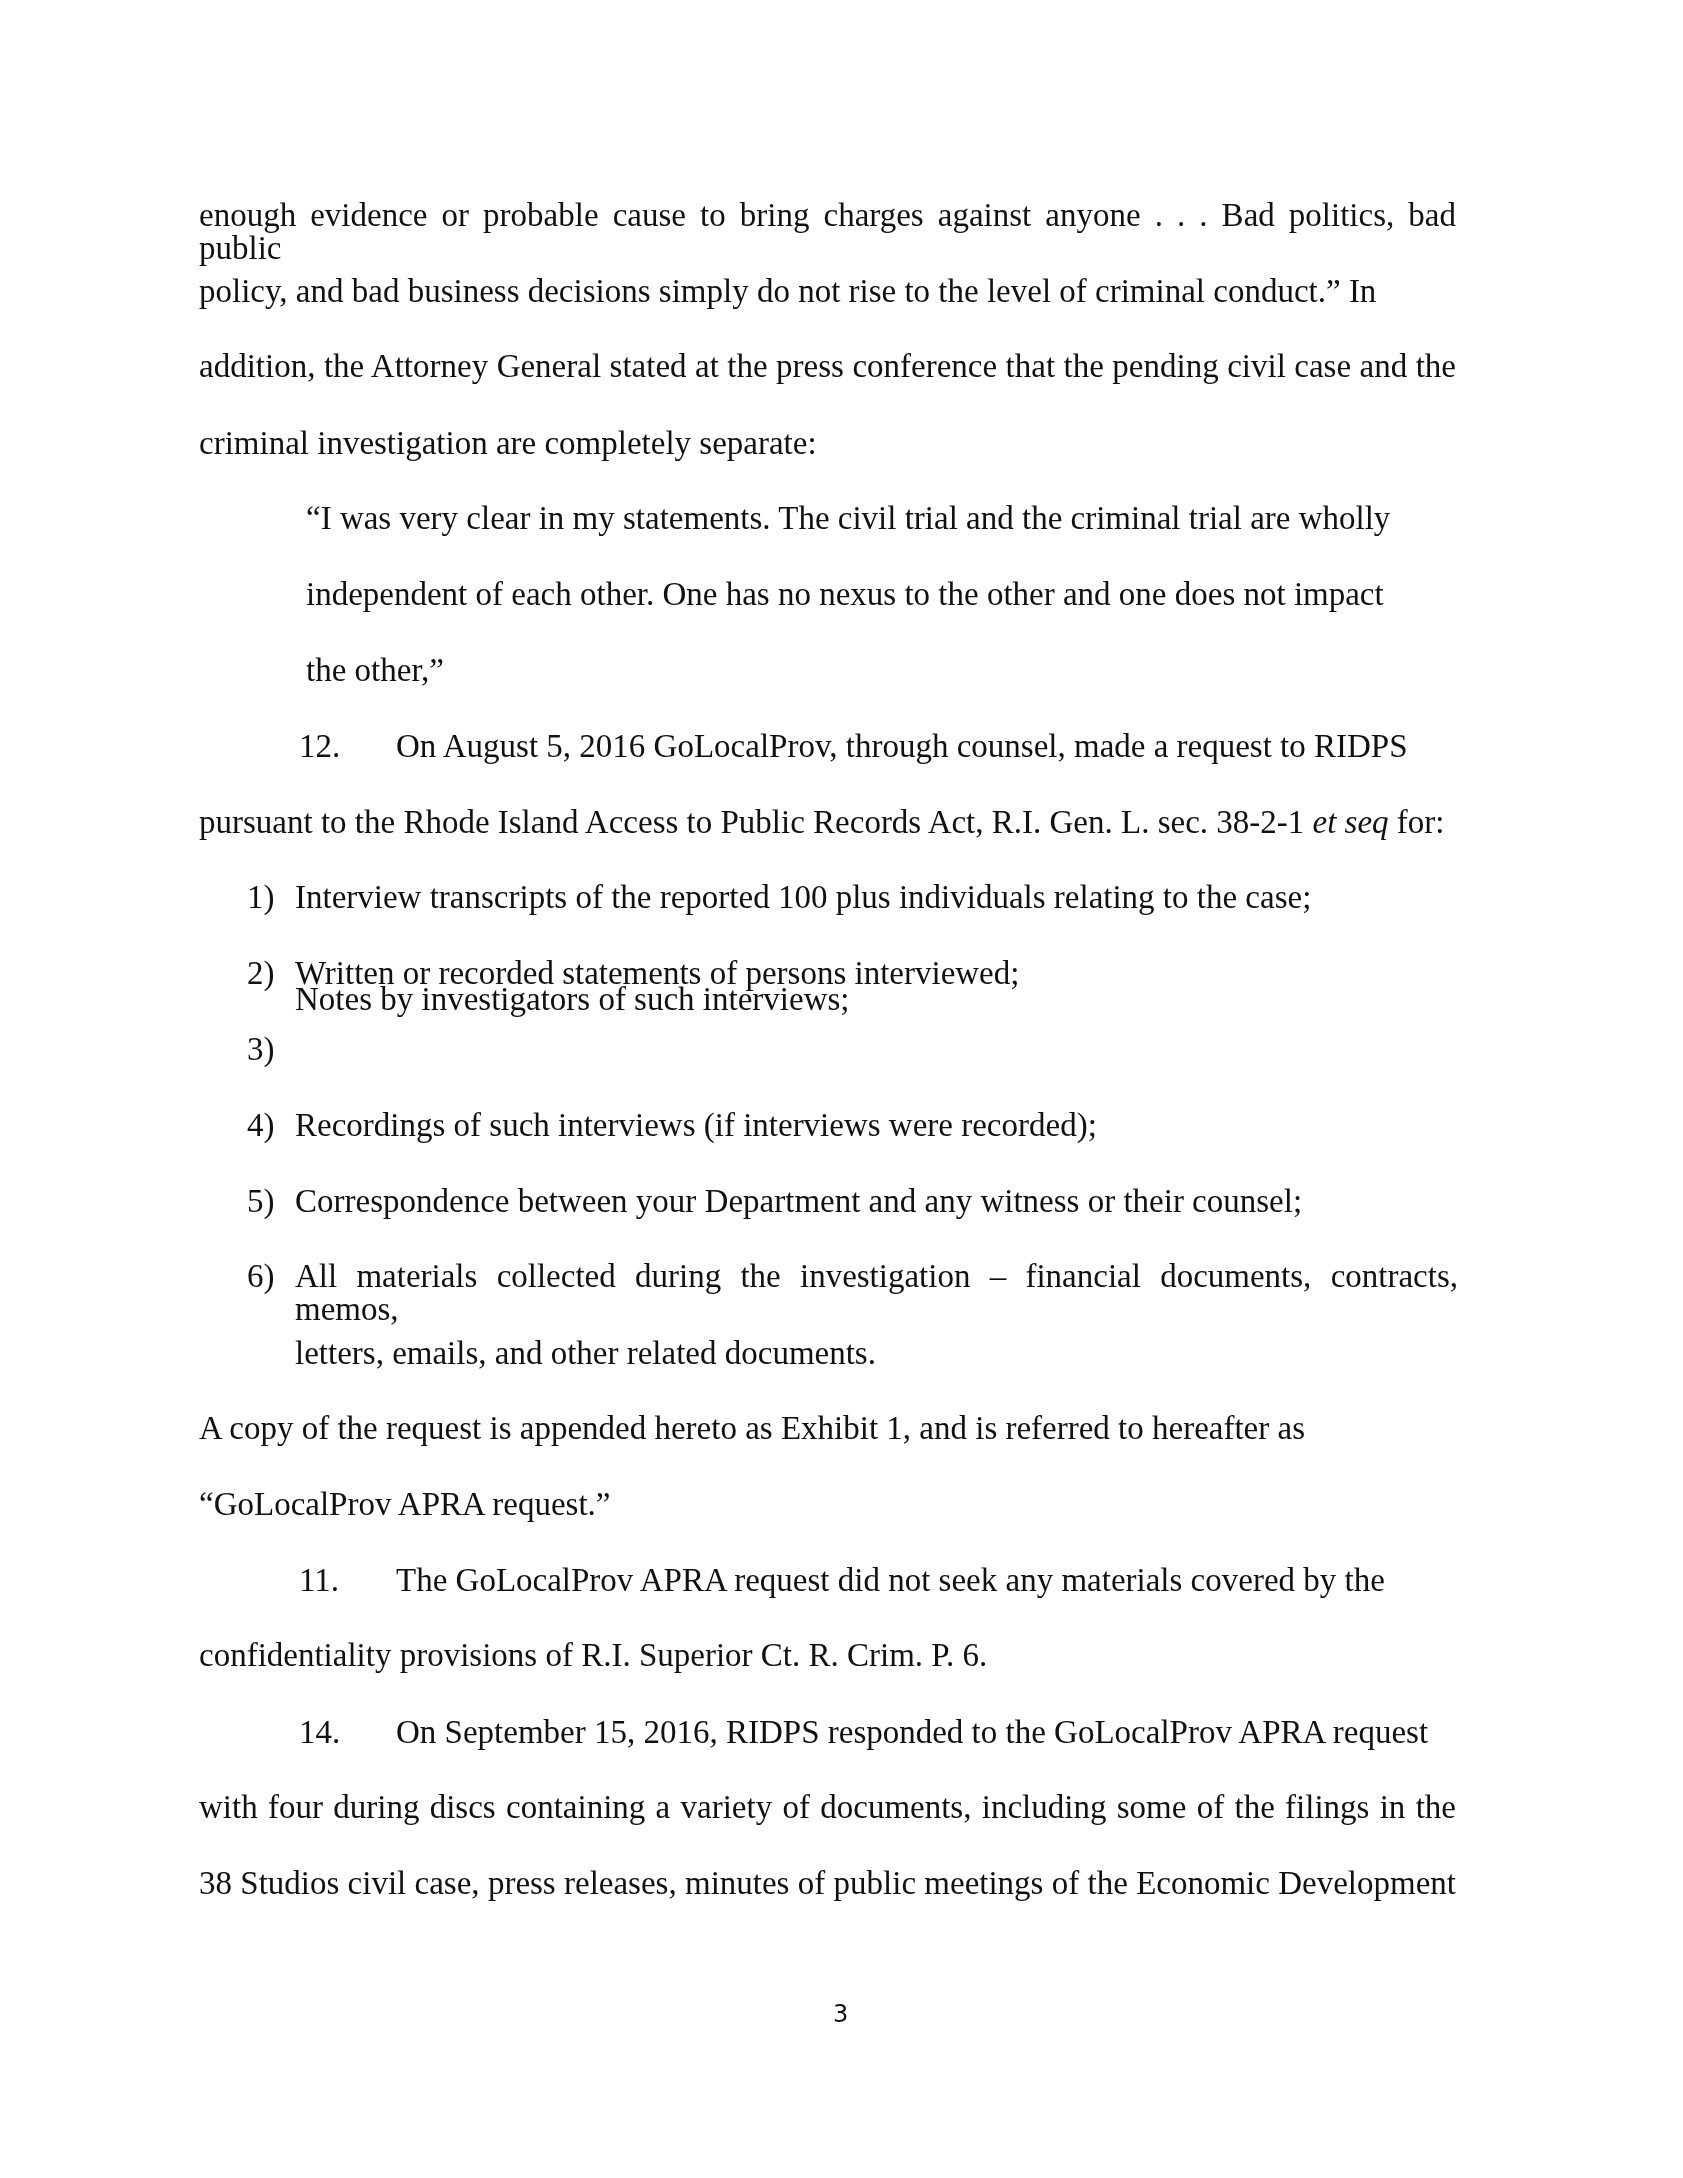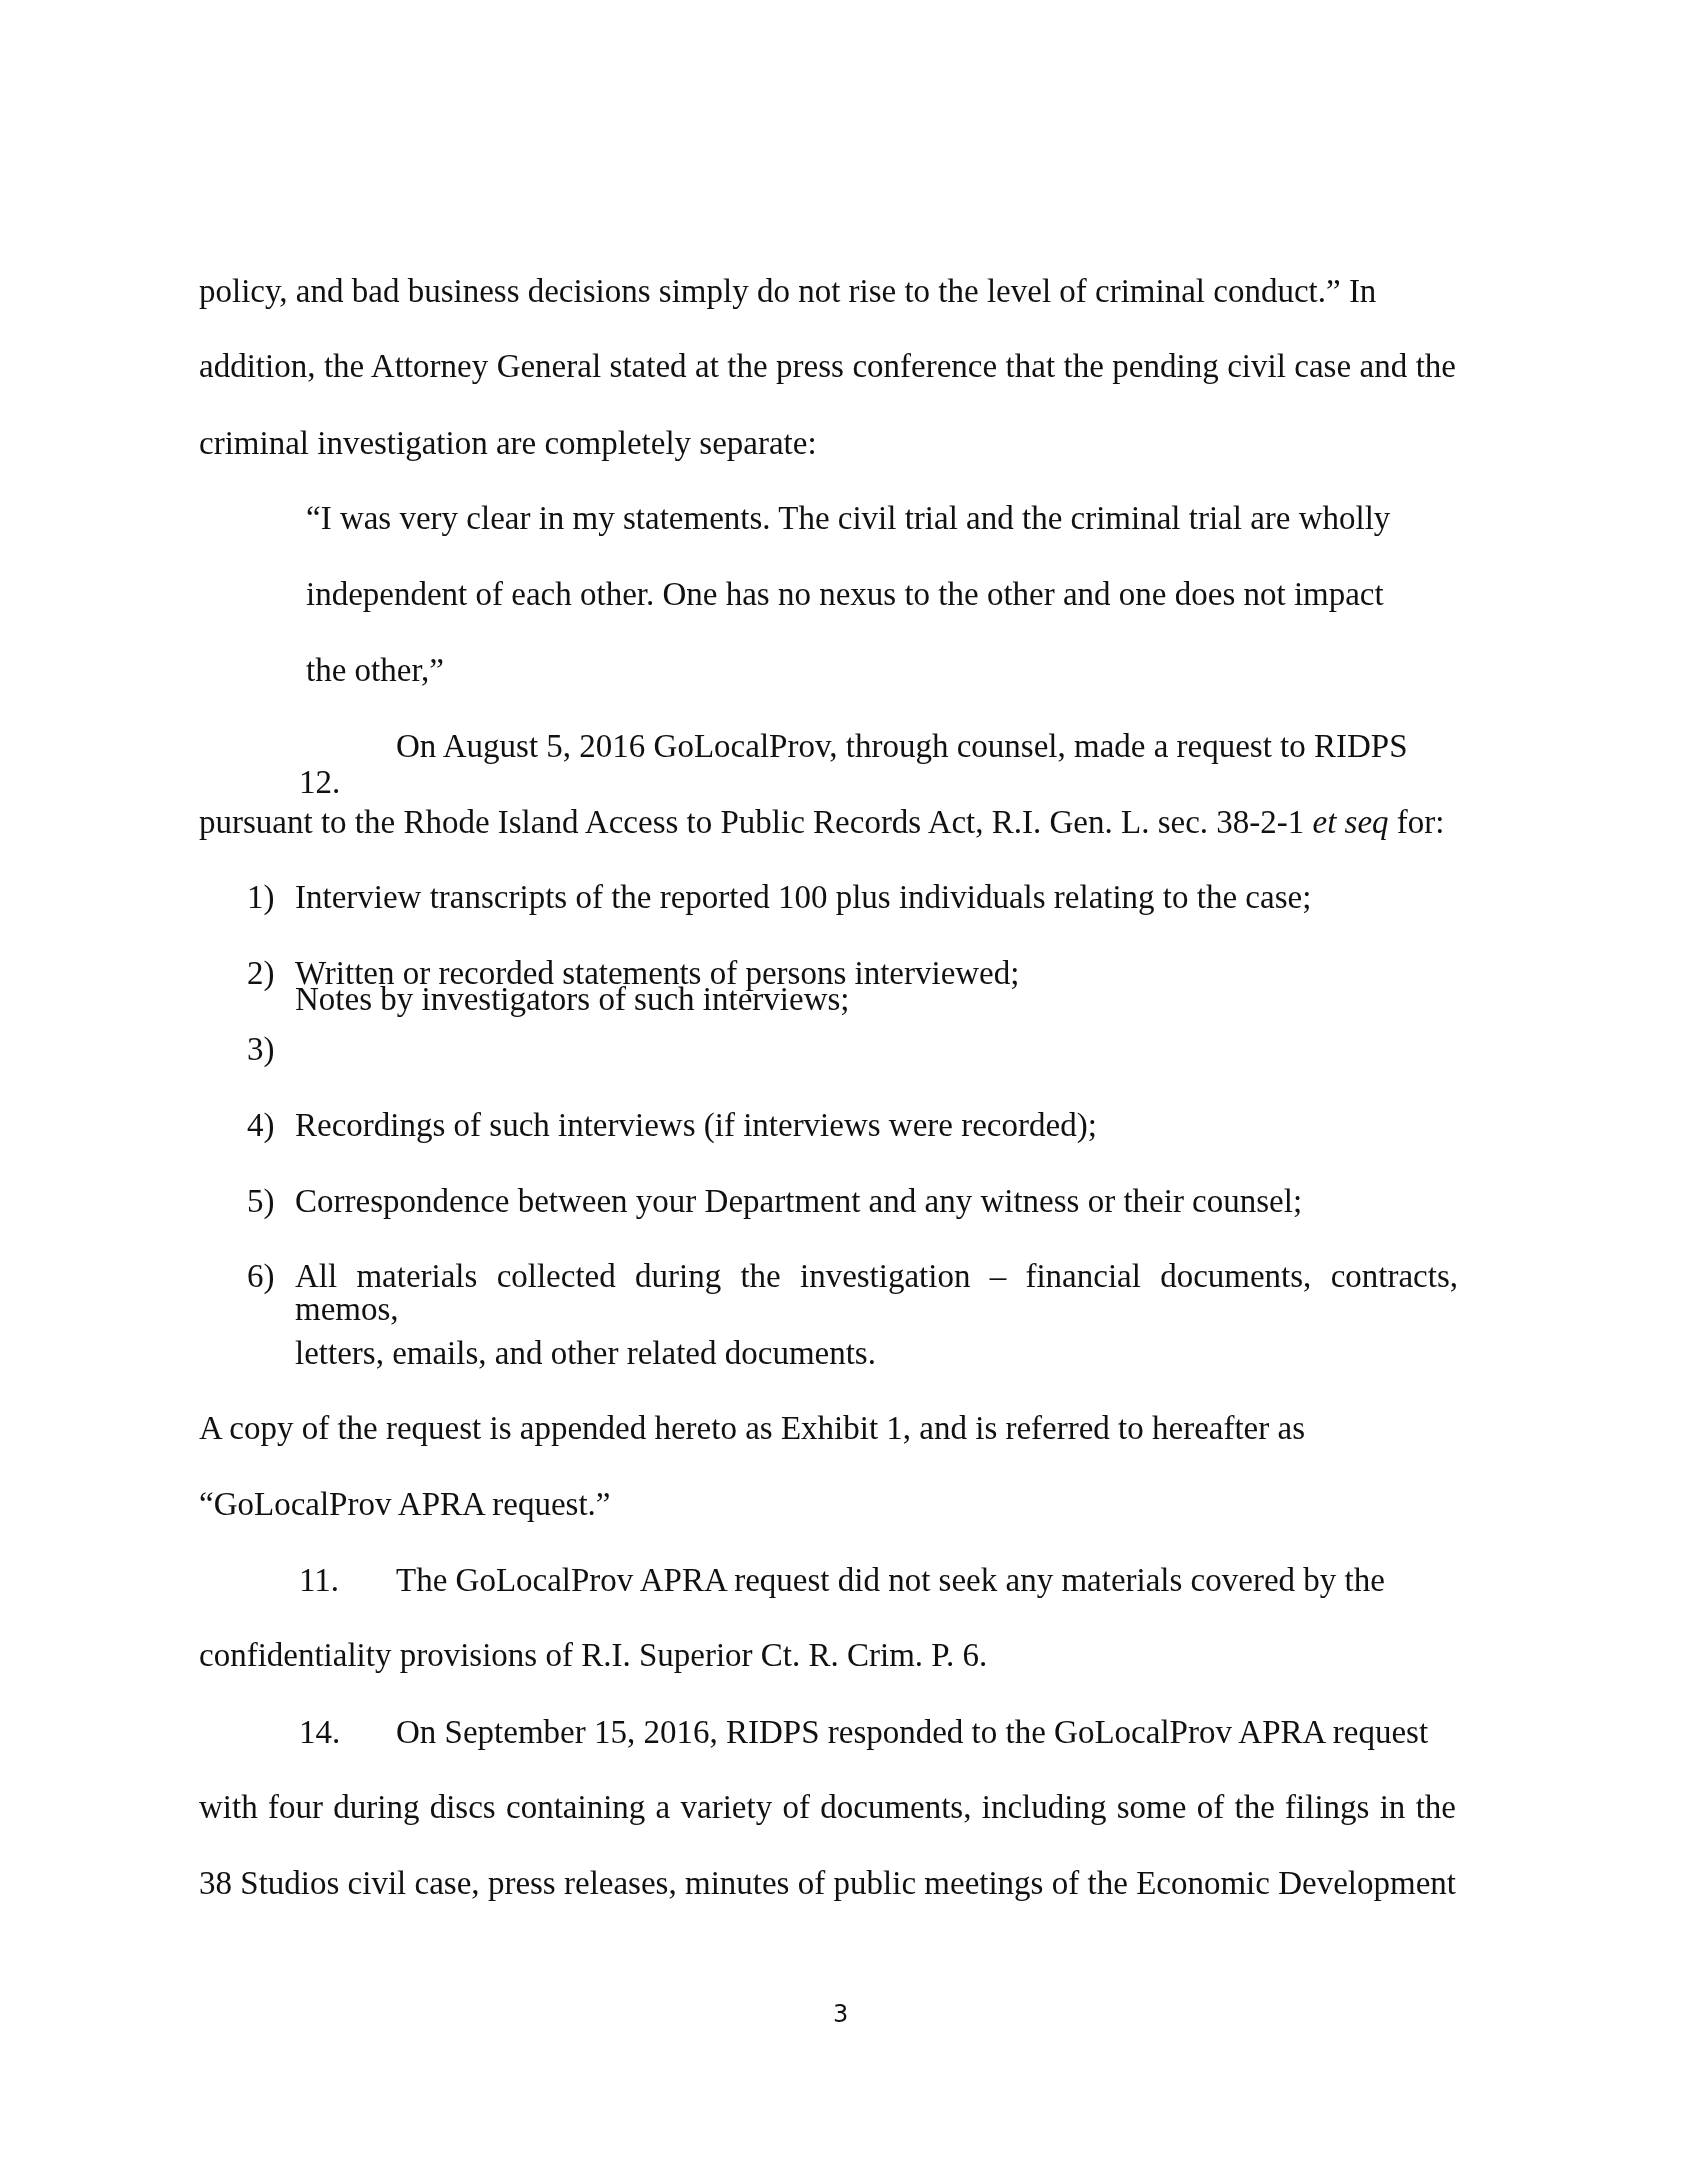--- a/index.html
+++ b/index.html
@@ -25,29 +25,30 @@
     left: 833px;
     top: 2002px;
   }
   i { font-style: italic; }
 </style>
 </head>
 <body>
 
 <div class="page">
 
+  <div class="ln full just" style="top:199px;">enough evidence or probable cause to bring charges against anyone . . . Bad politics, bad public</div>
   <div class="ln" style="left:199px; top:275px;">policy, and bad business decisions simply do not rise to the level of criminal conduct.”  In</div>
   <div class="ln full just" style="top:350px;">addition, the Attorney General stated at the press conference that the pending civil case and the</div>
   <div class="ln" style="left:199px; top:427px;">criminal investigation are completely separate:</div>
 
   <div class="ln quote" style="top:502px;">“I was very clear in my statements. The civil trial and the criminal trial are wholly</div>
   <div class="ln quote" style="top:578px;">independent of each other. One has no nexus to the other and one does not impact</div>
   <div class="ln quote" style="top:654px;">the other,”</div>
 
-  <div class="ln" style="left:299px; top:730px;margin-top:36px;">12.</div>
+  <div class="ln" style="left:299px; top:730px;">12.</div>
   <div class="ln" style="left:396px; top:730px;">On August 5, 2016 GoLocalProv, through counsel, made a request to RIDPS</div>
   <div class="ln" style="left:199px; top:806px;"><span>pursuant to the Rhode Island Access to Public Records Act, R.I. Gen. L. sec. 38-2-1 </span><i>et seq</i><span> for:</span></div>
 
   <div class="ln" style="left:247px; top:881px;">1)</div>
   <div class="ln" style="left:295px; top:881px;">Interview transcripts of the reported 100 plus individuals relating to the case;</div>
 
   <div class="ln" style="left:247px; top:957px;">2)</div>
   <div class="ln" style="left:295px; top:957px;">Written or recorded statements of persons interviewed;</div>
 
   <div class="ln" style="left:247px; top:1033px;">3)</div>

